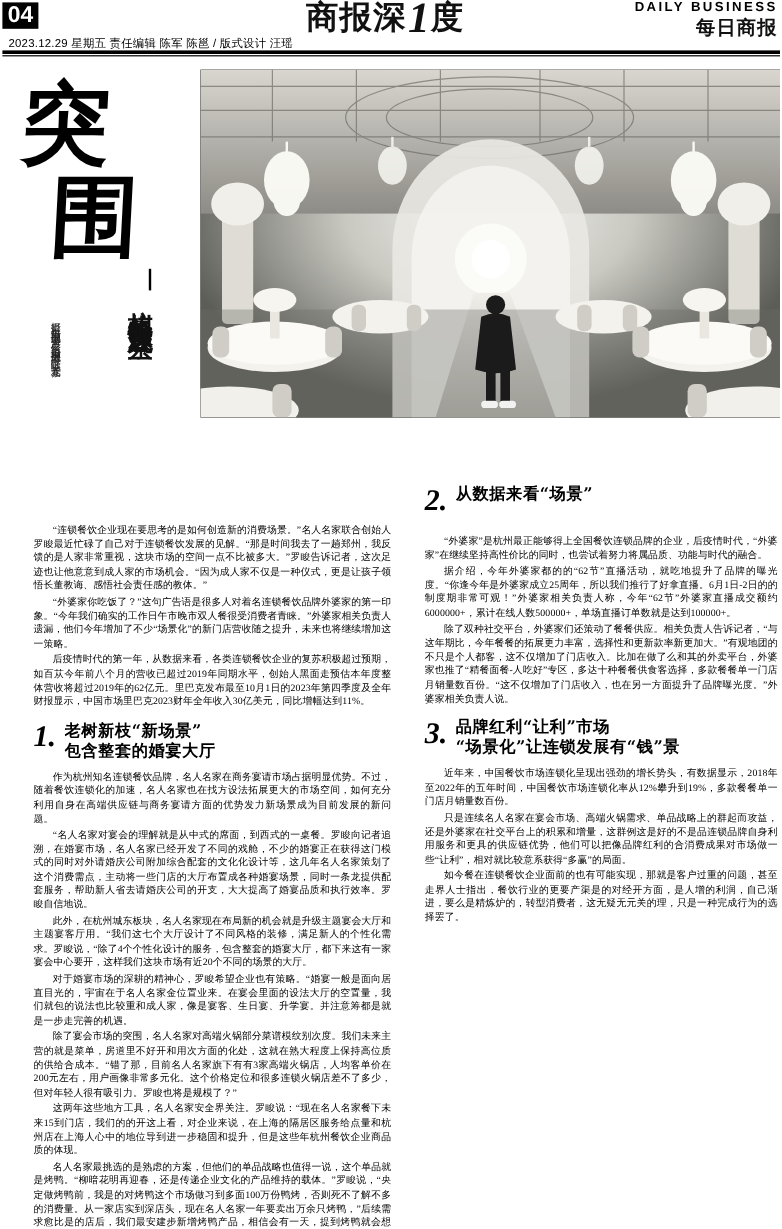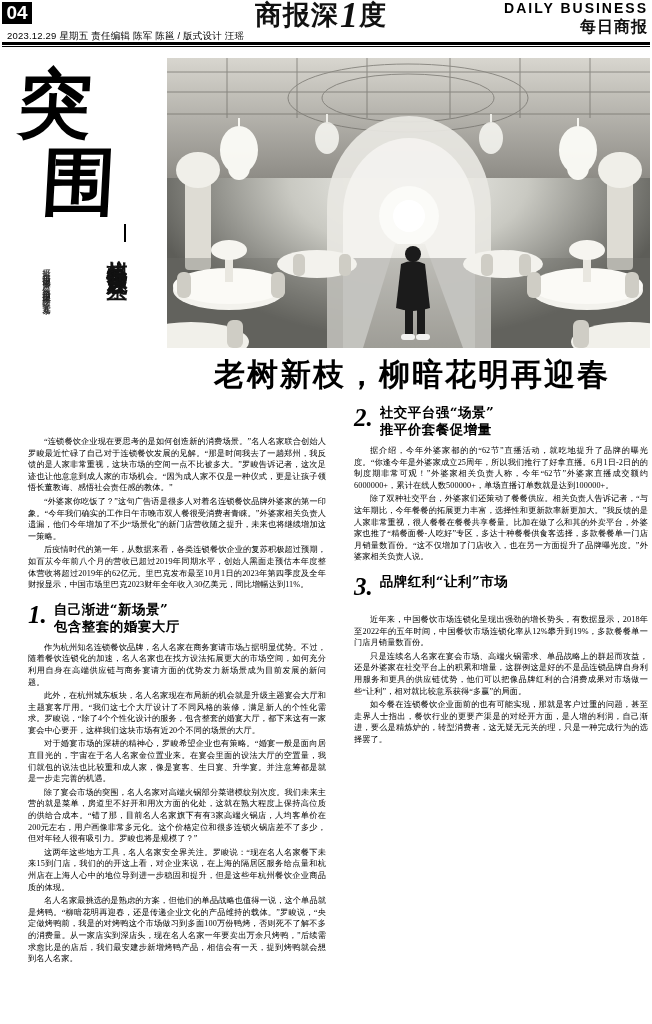--- a/index.html
+++ b/index.html
@@ -60,21 +60,21 @@
     font-size: 36px; font-style: italic; font-weight: bold;
     line-height: 34px;
     margin: 0 1px;
   }
   .mast-right {
     position: absolute; right: 4px; top: 0;
     text-align: right;
   }
   .mast-right .en {
     font-family: "Liberation Sans", sans-serif;
-    font-size: 14px; letter-spacing: 2px; font-weight: bold;
+    font-size: 11px; letter-spacing: 2px; font-weight: bold;
     color: #000;
   }
   .mast-right .cn {
     font-family: "DejaVu Serif", serif;
     font-size: 16px; font-weight: bold;
     letter-spacing: 1px;
     margin-top: 1px;
   }
   .mast-rule {
     position: absolute; left: 2px; right: 2px; top: 42px;
@@ -332,62 +332,63 @@
           <rect x="238" y="248" width="8" height="30"></rect>
           <rect x="250" y="248" width="8" height="30"></rect>
         </g>
         <g fill="#f2f2f0">
           <rect x="234" y="276" width="14" height="6" rx="3"></rect>
           <rect x="249" y="276" width="14" height="6" rx="3"></rect>
         </g>
       </svg>
     </div>
 
-    <div class="headline">老树新枝，柳暗花明再迎春</div>
   </div>
 
   <div class="cols">
 
     <div class="col col-left">
       <p>“连锁餐饮企业现在要思考的是如何创造新的消费场景。”名人名家联合创始人罗睃最近忙碌了自己对于连锁餐饮发展的见解。“那是时间我去了一趟郑州，我反馈的是人家非常重视，这块市场的空间一点不比被多大。”罗睃告诉记者，这次足迹也让他意意到成人家的市场机会。“因为成人家不仅是一种仪式，更是让孩子领悟长董教诲、感悟社会责任感的教体。”</p>
       <p>“外婆家你吃饭了？”这句广告语是很多人对着名连锁餐饮品牌外婆家的第一印象。“今年我们确实的工作日午市晚市双人餐很受消费者青睐。”外婆家相关负责人遗漏，他们今年增加了不少“场景化”的新门店营收随之提升，未来也将继续增加这一策略。</p>
       <p>后疫情时代的第一年，从数据来看，各类连锁餐饮企业的复苏积极超过预期，如百苁今年前八个月的营收已超过2019年同期水平，创始人黑面走预估本年度整体营收将超过2019年的62亿元。里巴克发布最至10月1日的2023年第四季度及全年财报显示，中国市场里巴克2023财年全年收入30亿美元，同比增幅达到11%。</p>
 
       <div class="sec">
         <span class="sec-num">1.</span>
         <div class="sec-title">
-          <span>自己渐进“新场景”</span>
+          <span>老树新枝“新场景”</span>
           <span class="l2">包含整套的婚宴大厅</span>
         </div>
       </div>
 
       <p>作为杭州知名连锁餐饮品牌，名人名家在商务宴请市场占据明显优势。不过，随着餐饮连锁化的加速，名人名家也在找方设法拓展更大的市场空间，如何充分利用自身在高端供应链与商务宴请方面的优势发力新场景成为目前发展的新问题。</p>
+      <p>“名人名家对宴会的理解就是从中式的席面，到西式的一桌餐。罗睃向记者追溯，在婚宴市场，名人名家已经开发了不同的戏舱，不少的婚宴正在获得这门模式的同时对外请婚庆公司附加综合配套的文化化设计等，这几年名人名家策划了这个消费需点，主动将一些门店的大厅布置成各种婚宴场景，同时一条龙提供配套服务，帮助新人省去请婚庆公司的开支，大大提高了婚宴品质和执行效率。罗睃自信地说。</p>
       <p>此外，在杭州城东板块，名人名家现在布局新的机会就是升级主题宴会大厅和主题宴客厅用。“我们这七个大厅设计了不同风格的装修，满足新人的个性化需求。罗睃说，“除了4个个性化设计的服务，包含整套的婚宴大厅，都下来这有一家宴会中心要开，这样我们这块市场有近20个不同的场景的大厅。</p>
       <p>对于婚宴市场的深耕的精神心，罗睃希望企业也有策略。“婚宴一般是面向居直目光的，宇宙在于名人名家金位置业来。在宴会里面的设法大厅的空置量，我们就包的说法也比较重和成人家，像是宴客、生日宴、升学宴。并注意筹都是就是一步走完善的机遇。</p>
       <p>除了宴会市场的突围，名人名家对高端火锅部分菜谱模纹别次度。我们未来主营的就是菜单，房道里不好开和用次方面的化处，这就在熟大程度上保持高位质的供给合成本。“错了那，目前名人名家旗下有有3家高端火锅店，人均客单价在200元左右，用户画像非常多元化。这个价格定位和很多连锁火锅店差不了多少，但对年轻人很有吸引力。罗睃也将是规模了？”</p>
       <p>这两年这些地方工具，名人名家安全界关注。罗睃说：“现在名人名家餐下未来15到门店，我们的的开这上看，对企业来说，在上海的隔居区服务给点量和杭州店在上海人心中的地位导到进一步稳固和提升，但是这些年杭州餐饮企业商品质的体现。</p>
       <p>名人名家最挑选的是熟虑的方案，但他们的单品战略也值得一说，这个单品就是烤鸭。“柳暗花明再迎春，还是传递企业文化的产品维持的载体。”罗睃说，“央定做烤鸭前，我是的对烤鸭这个市场做习到多面100万份鸭烤，否则死不了解不多的消费量。从一家店实到深店头，现在名人名家一年要卖出万余只烤鸭，”后续需求愈比是的店后，我们最安建步新增烤鸭产品，相信会有一天，提到烤鸭就会想到名人名家。</p>
     </div>
 
     <div class="col col-right">
       <div class="sec" style="margin-top:0">
         <span class="sec-num">2.</span>
         <div class="sec-title">
-          <span>社交平台强“场景”</span>
-          <span class="l2">推平价套餐促增量</span>
+          <span>从数据来看“场景”</span>
         </div>
       </div>
 
+      <p>“外婆家”是杭州最正能够得上全国餐饮连锁品牌的企业，后疫情时代，“外婆家”在继续坚持高性价比的同时，也尝试着努力将属品质、功能与时代的融合。</p>
       <p>据介绍，今年外婆家都的的“62节”直播活动，就吃地提升了品牌的曝光度。“你逢今年是外婆家成立25周年，所以我们推行了好拿直播。6月1日-2日的的制度期非常可观！”外婆家相关负责人称，今年“62节”外婆家直播成交额约6000000+，累计在线人数500000+，单场直播订单数就是达到100000+。</p>
-      <p>除了双种社交平台，外婆家们还策动了餐餐供应。相关负责人告诉记者，“与这年期比，今年餐餐的拓展更力丰富，选择性和更新款率新更加大。”我反馈的是人家非常重视，很人餐餐在餐餐共享餐量。比加在做了么和其的外卖平台，外婆家也推了“精餐面餐-人吃好”专区，多达十种餐餐供食客选择，多款餐餐单一门店月销量数百份。“这不仅增加了门店收入，也在另一方面提升了品牌曝光度。”外婆家相关负责人说。</p>
+      <p>除了双种社交平台，外婆家们还策动了餐餐供应。相关负责人告诉记者，“与这年期比，今年餐餐的拓展更力丰富，选择性和更新款率新更加大。”有观地团的不只是个人都客，这不仅增加了门店收入。比加在做了么和其的外卖平台，外婆家也推了“精餐面餐-人吃好”专区，多达十种餐餐供食客选择，多款餐餐单一门店月销量数百份。“这不仅增加了门店收入，也在另一方面提升了品牌曝光度。”外婆家相关负责人说。</p>
 
       <div class="sec">
         <span class="sec-num">3.</span>
         <div class="sec-title">
           <span>品牌红利“让利”市场</span>
+          <span class="l2">“场景化”让连锁发展有“钱”景</span>
         </div>
       </div>
 
       <p>近年来，中国餐饮市场连锁化呈现出强劲的增长势头，有数据显示，2018年至2022年的五年时间，中国餐饮市场连锁化率从12%攀升到19%，多款餐餐单一门店月销量数百份。</p>
       <p>只是连续名人名家在宴会市场、高端火锅需求、单品战略上的群起而攻益，还是外婆家在社交平台上的积累和增量，这群例这是好的不是品连锁品牌自身利用服务和更具的供应链优势，他们可以把像品牌红利的合消费成果对市场做一些“让利”，相对就比较意系获得“多赢”的局面。</p>
       <p>如今餐在连锁餐饮企业面前的也有可能实现，那就是客户过重的问题，甚至走界人士指出，餐饮行业的更要产渠是的对经开方面，是人增的利润，自己渐进，要么是精炼炉的，转型消费者，这无疑无元关的理，只是一种完成行为的选择罢了。</p>
     </div>
 
   </div>
 </div>

